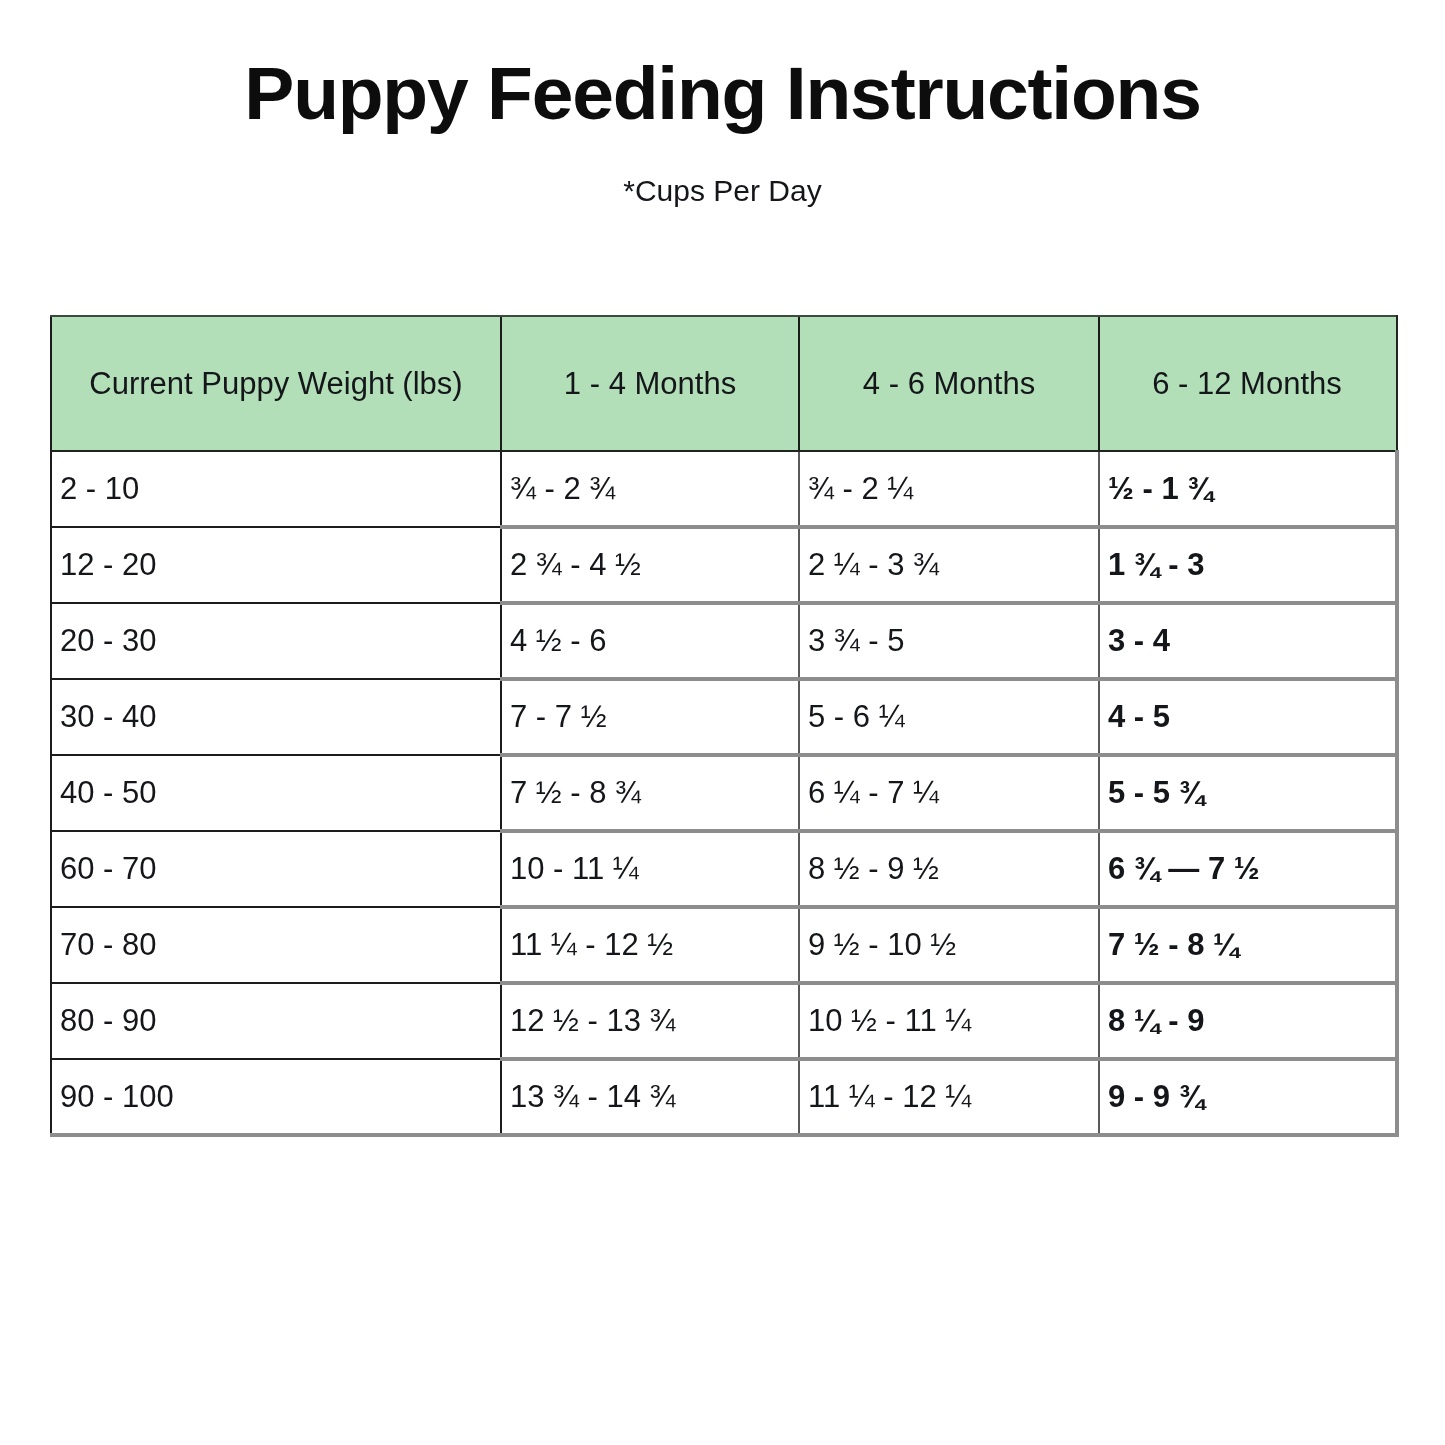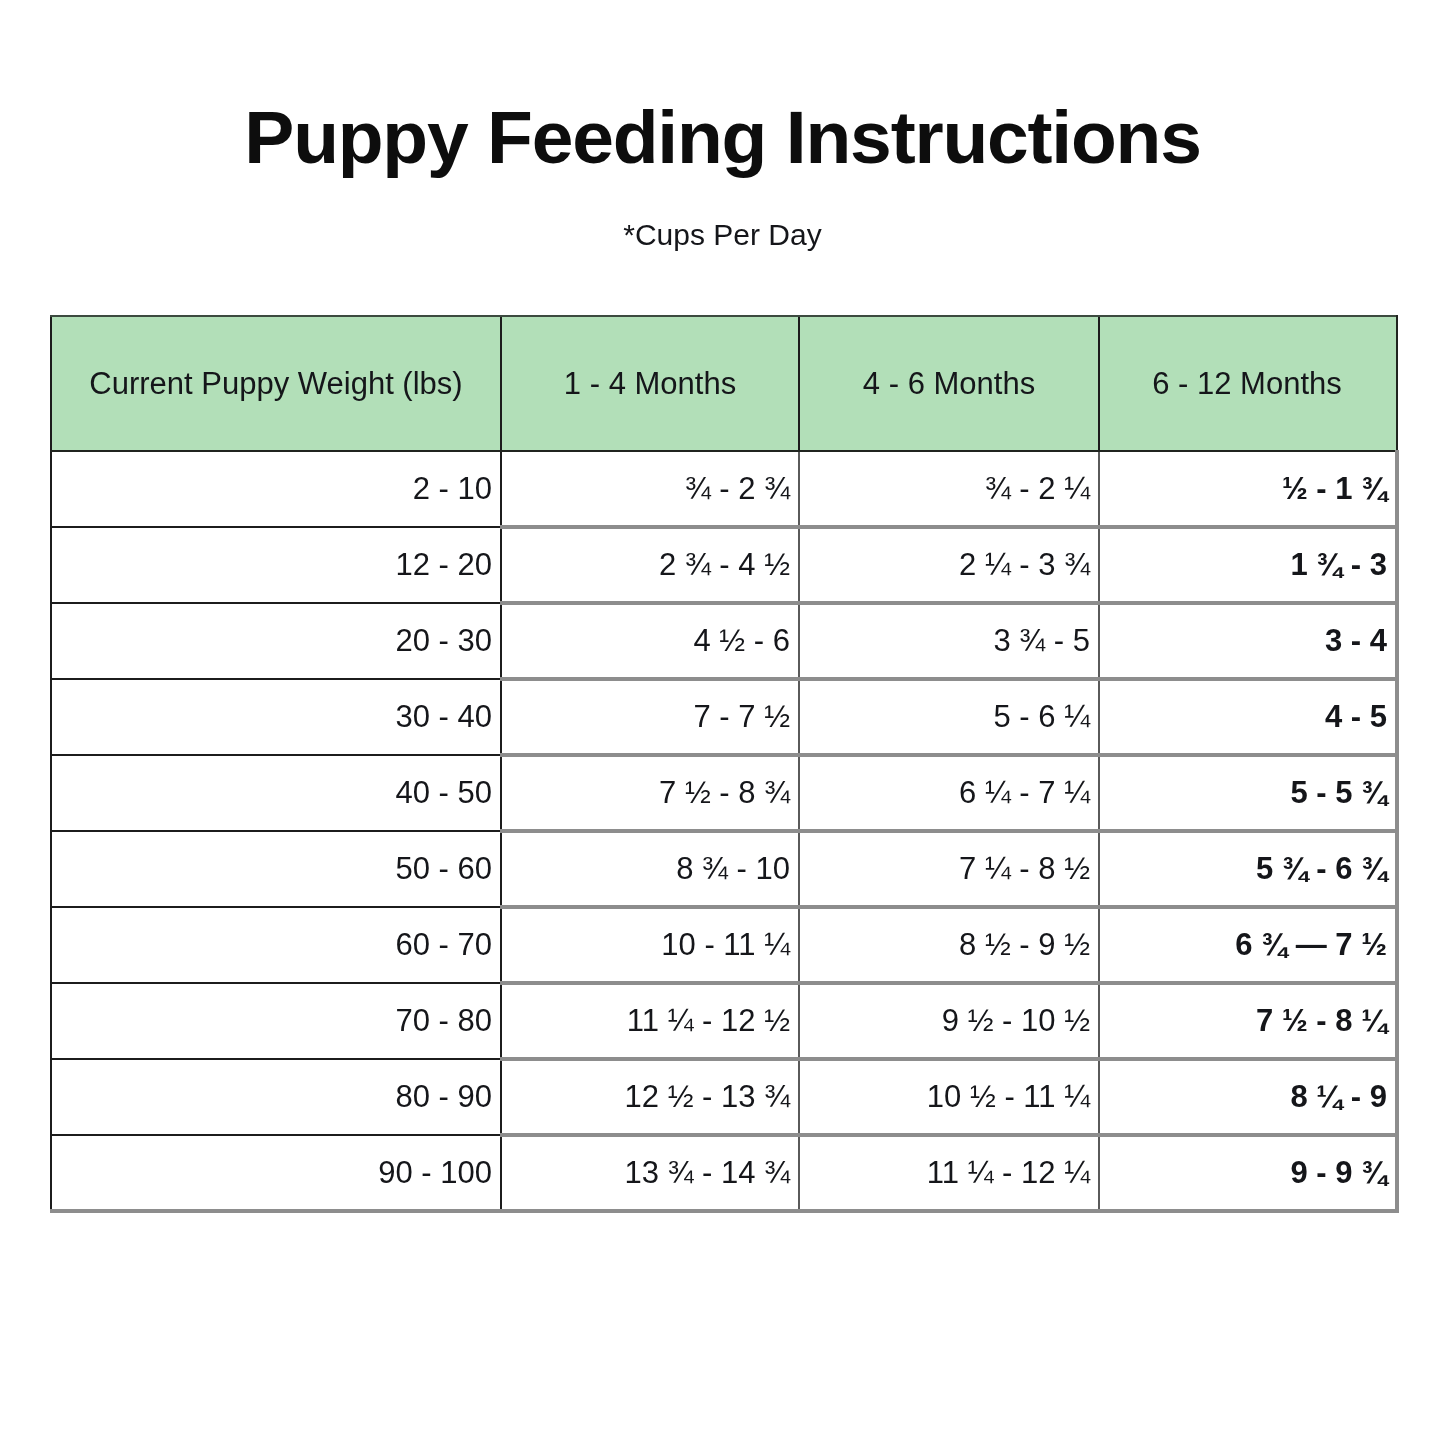--- a/index.html
+++ b/index.html
@@ -19,21 +19,21 @@
   .page {
     position: relative;
     width: 1445px;
     height: 1445px;
     box-sizing: border-box;
     background: #ffffff;
   }
 
   
   .title-block {
-    padding-top: 92px;
+    padding-top: 48px;
     text-align: center;
   }
   .page-title {
     margin: 0;
     font-size: 75px;
     line-height: 90px;
     font-weight: bold;
     letter-spacing: -1.2px;
     color: #0d0d0d;
     white-space: nowrap;
@@ -85,21 +85,21 @@
     border-right: 2px solid #20241f;
     padding-left: 8px;
   }
 
   tbody td {
     height: 76px;
     font-size: 31px;
     line-height: 38px;
     font-weight: normal;
     color: #15161a;
-    text-align: right;
+    text-align: left;
     vertical-align: middle;
     padding: 2px 8px;
     box-sizing: border-box;
     background: #ffffff;
     white-space: nowrap;
   }
 
   
   tbody td.wcol {
     border-left: 2px solid #1c1c1c;
@@ -189,26 +189,20 @@
           <td class="vcol last-col">4 - 5</td>
         </tr>
 
         <tr>
           <td class="wcol">40 - 50</td>
           <td class="vcol">7 ½ - 8 ¾</td>
           <td class="vcol">6 ¼ - 7 ¼</td>
           <td class="vcol last-col">5 - 5 ¾</td>
         </tr>
 
-        <tr>
-          <td class="wcol">50 - 60</td>
-          <td class="vcol">8 ¾ - 10</td>
-          <td class="vcol">7 ¼ - 8 ½</td>
-          <td class="vcol last-col">5 ¾ - 6 ¾</td>
-        </tr>
 
         <tr>
           <td class="wcol">60 - 70</td>
           <td class="vcol">10 - 11 ¼</td>
           <td class="vcol">8 ½ - 9 ½</td>
           <td class="vcol last-col">6 ¾ — 7 ½</td>
         </tr>
 
         <tr>
           <td class="wcol">70 - 80</td>

